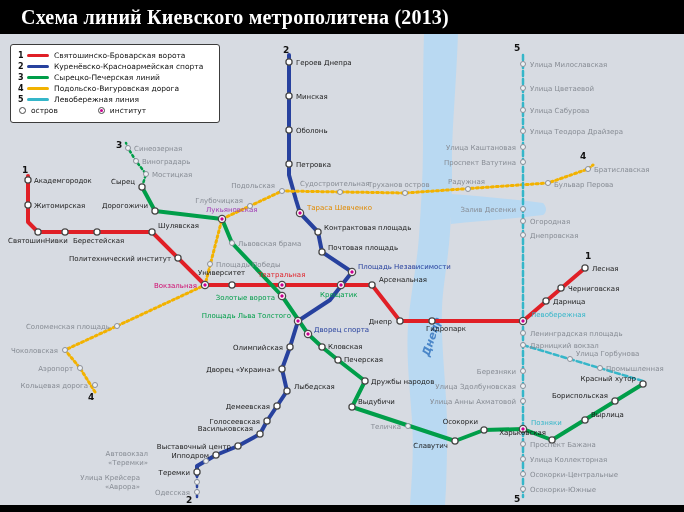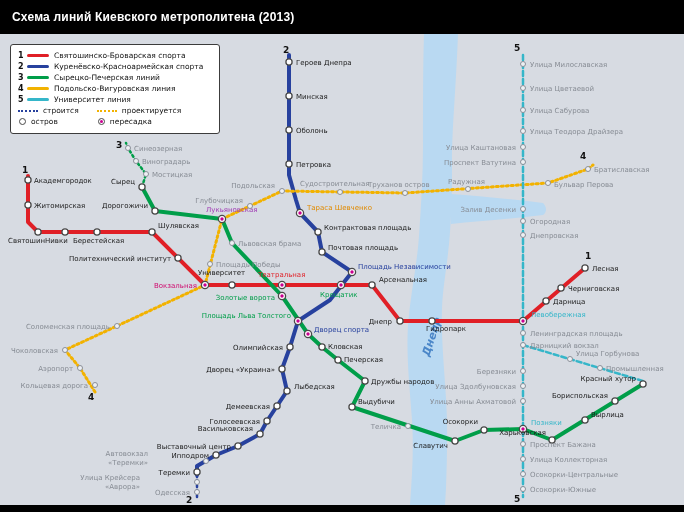--- a/index.html
+++ b/index.html
@@ -1,18 +1,18 @@
 <!DOCTYPE html>
 <html><head>
 <meta charset="utf-8">
 <style>
   html,body{margin:0;padding:0}
   body{width:684px;height:512px;position:relative;background:#d7dbe2;font-family:"DejaVu Sans",sans-serif;overflow:hidden}
   .titlebar{position:absolute;top:0;left:0;width:100%;height:34px;background:#000;display:flex;align-items:center;z-index:10;box-sizing:border-box;padding:0 9px}
-  .titlebar h1{color:#fff;font-size:12px;font-weight:bold;margin:3px;letter-spacing:.2px;font-family:Liberation Sans, sans-serif}
+  .titlebar h1{color:#fff;font-size:20px;font-weight:bold;margin:12px;letter-spacing:.2px;font-family:Liberation Serif, serif}
   .bottombar{position:absolute;left:0;bottom:0;width:100%;height:7px;background:#000;z-index:10}
   #map-svg{position:absolute;top:0;left:0}
   #map-svg text{font-family:"DejaVu Sans",sans-serif}
   .legend{position:absolute;top:44px;left:10px;width:210px;background:#fff;border:1px solid #3c3c3c;border-radius:3px;z-index:5;padding:5px 7px 6px;box-sizing:border-box}
   .lrow{display:flex;align-items:center;height:11px;font-size:7.5px;color:#111;white-space:nowrap}
   .lnum{width:9px;font-weight:bold;font-size:8px}
   .lsw{width:22px;height:3px;border-radius:2px;margin-right:5px;flex:none}
   .llab{overflow:hidden}
   .ldash{width:20px;height:0;border-top:2px dotted #888;margin-right:5px;flex:none}
   .lcirc{width:7px;height:7px;border:1px solid #4a4a4a;border-radius:50%;background:#fff;margin:0 5px 0 1px;flex:none;display:flex;align-items:center;justify-content:center;box-sizing:border-box}
@@ -243,52 +243,46 @@
     <text x="580" y="159" font-size="9" font-weight="bold" fill="#111111">4</text>
     <text x="514" y="51" font-size="9" font-weight="bold" fill="#111111">5</text>
     <text x="514" y="502" font-size="9" font-weight="bold" fill="#111111">5</text>
   </svg>
 
 <div class="legend">
   <div id="legend-lines">
       <div class="lrow">
         <span class="lnum">1</span>
         <span class="lsw" style="background: rgb(224, 31, 38);"></span>
-        <span class="llab">Святошинско-Броварская спорта</span>
+        <span class="llab">Святошинско-Броварская ворота</span>
       </div>
       <div class="lrow">
         <span class="lnum">2</span>
         <span class="lsw" style="background: rgb(39, 65, 158);"></span>
         <span class="llab">Куренёвско-Красноармейская спорта</span>
       </div>
       <div class="lrow">
         <span class="lnum">3</span>
         <span class="lsw" style="background: rgb(0, 158, 73);"></span>
         <span class="llab">Сырецко-Печерская линий</span>
       </div>
       <div class="lrow">
         <span class="lnum">4</span>
         <span class="lsw" style="background: rgb(242, 178, 0);"></span>
-        <span class="llab">Подольско-Вигуровская линия</span>
+        <span class="llab">Подольско-Вигуровская дорога</span>
       </div>
       <div class="lrow">
         <span class="lnum">5</span>
         <span class="lsw" style="background: rgb(53, 182, 201);"></span>
-        <span class="llab">Университет линия</span>
+        <span class="llab">Левобережная линия</span>
       </div>
     </div>
-  <div class="lrow">
-    <span class="ldash" id="dash-construction" style="border-top-color: rgb(39, 65, 158);"></span>
-    <span class="llab">строится</span>
-    <span class="ldash" id="dash-projected" style="margin-left: 18px; border-top-color: rgb(242, 178, 0);"></span>
-    <span class="llab">проектируется</span>
-  </div>
   <div class="lrow">
     <span class="lcirc"></span>
     <span class="llab">остров</span>
     <span class="lcirc" style="margin-left:40px">
         <span class="ldot" id="legend-transfer-dot" style="background: rgb(200, 0, 143);"></span>
       </span>
-    <span class="llab">пересадка</span>
+    <span class="llab">институт</span>
   </div>
 </div>
 
 <div class="bottombar"></div>
 
 </body></html>

